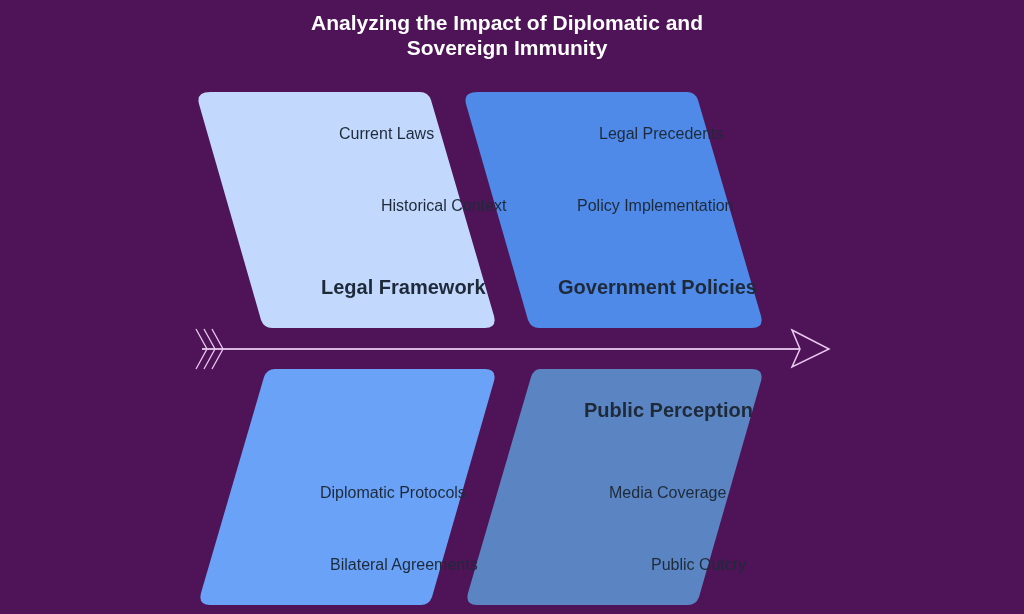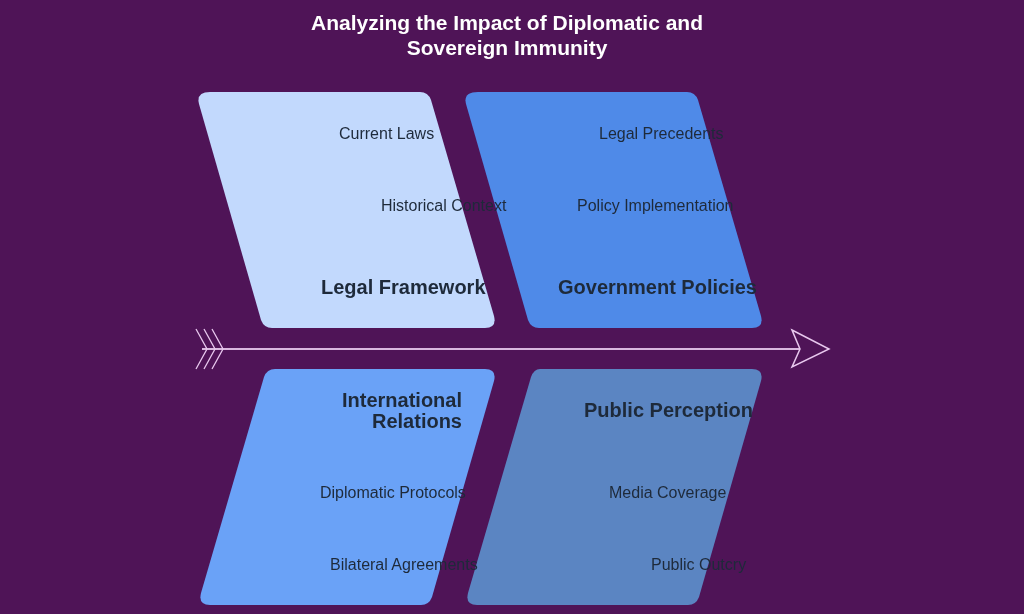--- a/index.html
+++ b/index.html
@@ -51,24 +51,20 @@
   </svg>
 
   <div class="lbl item" style="left:339px;top:125px;">Current Laws</div>
   <div class="lbl item" style="left:336px;top:197px;margin-left:45px;">Historical Context</div>
   <div class="lbl head" style="left:321px;top:277px;">Legal Framework</div>
 
   <div class="lbl item" style="left:583px;top:125px;margin-left:16px;">Legal Precedents</div>
   <div class="lbl item" style="left:577px;top:197px;">Policy Implementation</div>
   <div class="lbl head" style="left:558px;top:277px;">Government Policies</div>
 
-  <div class="lbl head" style="left:330px;top:390px;width:132px;">
-    <div>International</div>
-    <div>Relations</div>
-  </div>
   <div class="lbl item" style="left:320px;top:484px;">Diplomatic Protocols</div>
   <div class="lbl item" style="left:298px;top:556px;margin-left:32px;">Bilateral Agreements</div>
 
   <div class="lbl head" style="left:584px;top:400px;">Public Perception</div>
   <div class="lbl item" style="left:609px;top:484px;">Media Coverage</div>
   <div class="lbl item" style="left:606px;top:556px;margin-left:45px;">Public Outcry</div>
 
 </div>
 
 </body></html>

